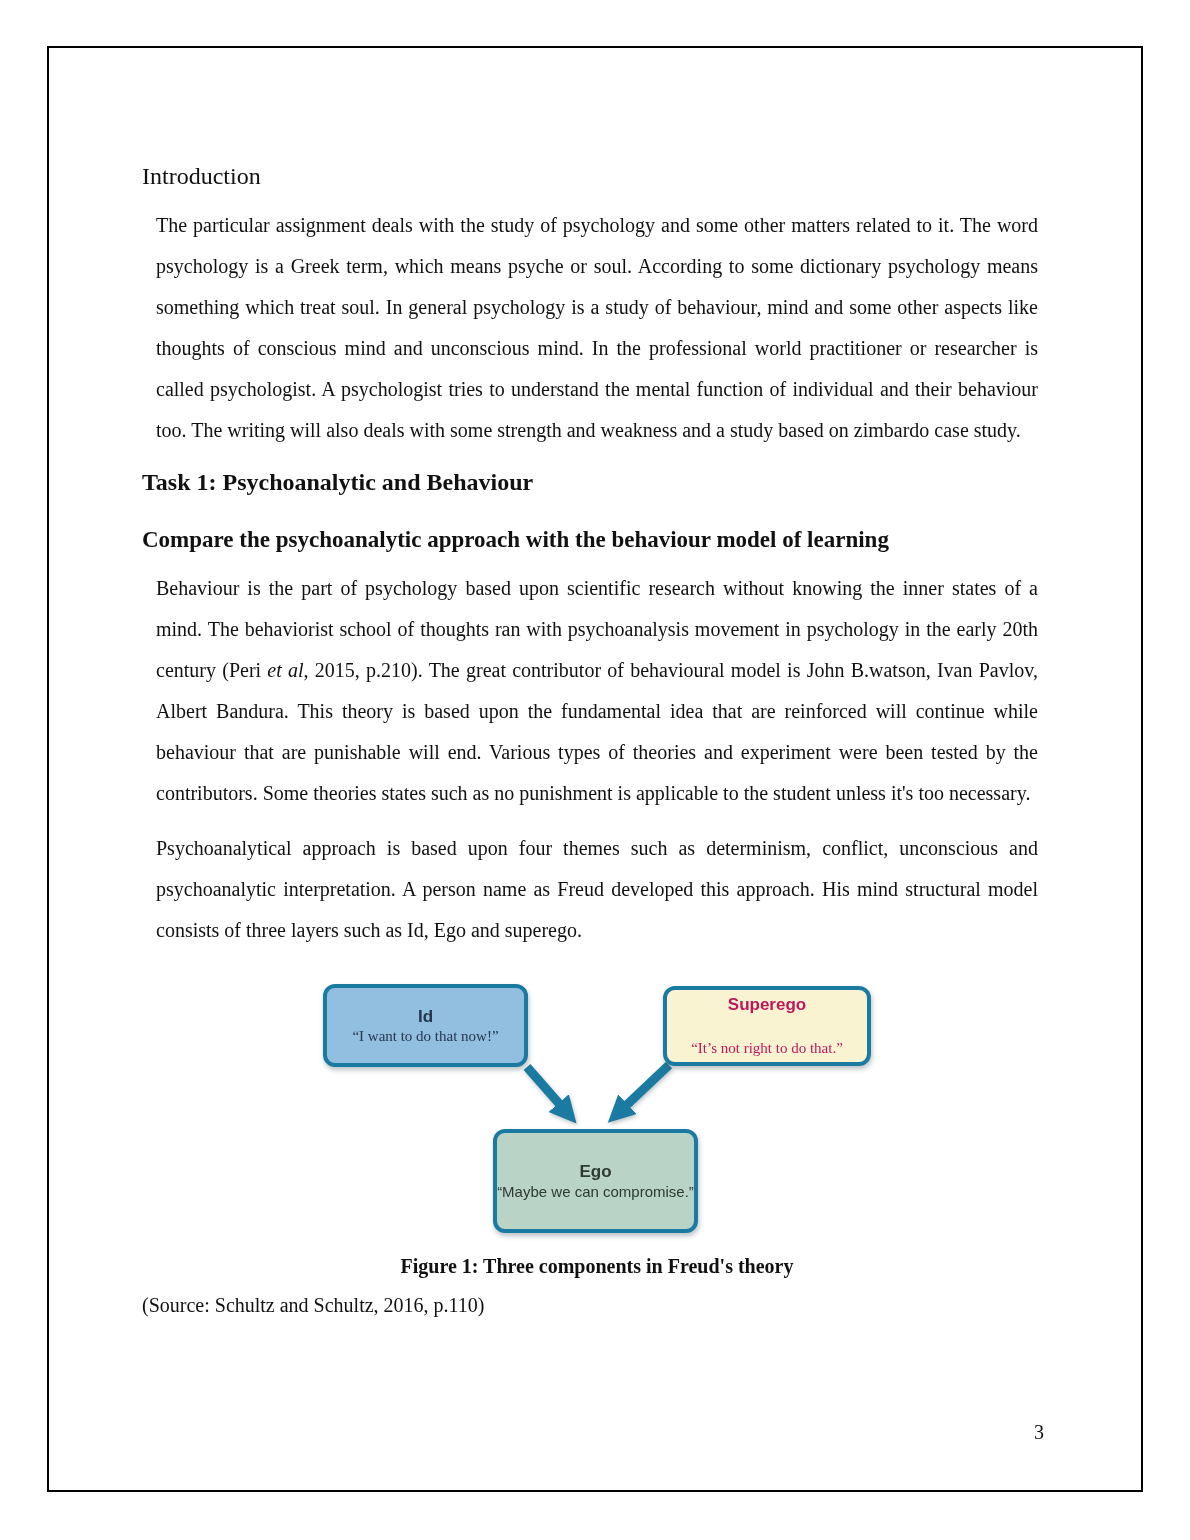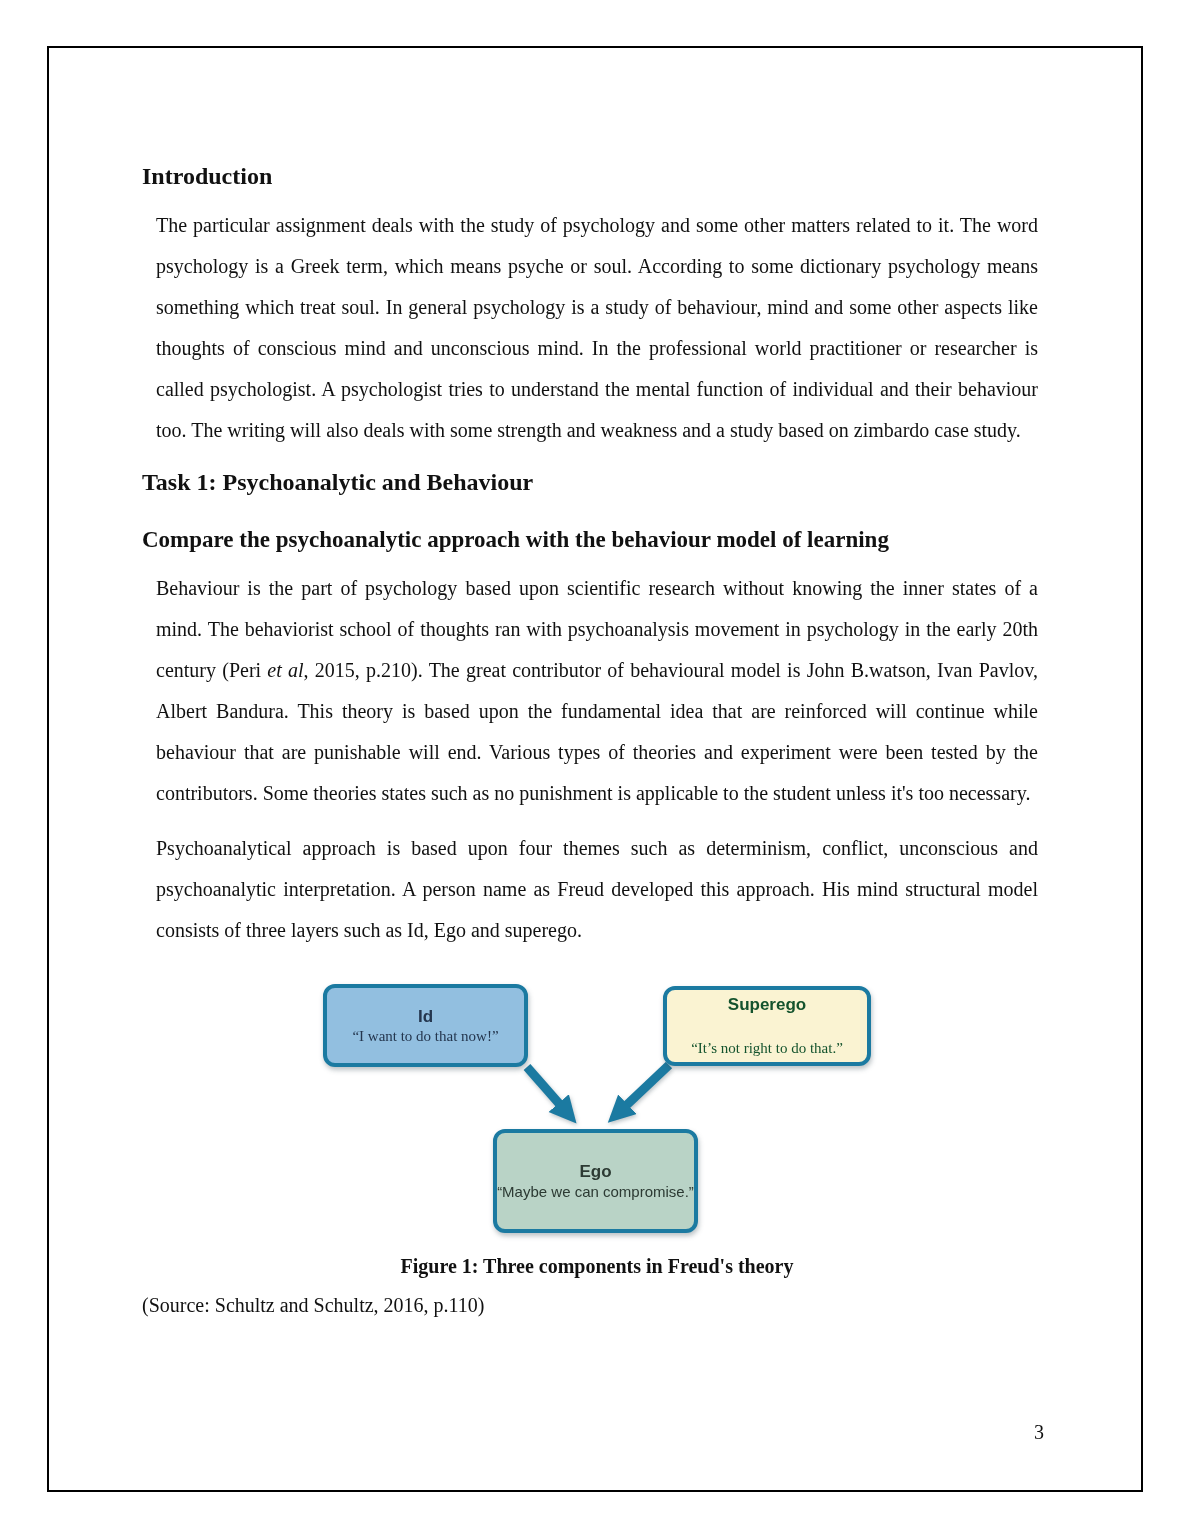--- a/index.html
+++ b/index.html
@@ -20,21 +20,21 @@
     border: 2px solid #000000;
     background: #ffffff;
   }
   .content {
     position: absolute;
     left: 93px; top: 113px;
     width: 910px;
   }
   h1.section-heading {
     font-size: 24px;
-    font-weight: bold;
+    font-weight: normal;
     margin: 0 0 10px 0;
     line-height: 30px;
   }
   h2.task-heading {
     font-size: 24px;
     font-weight: bold;
     margin: 16px 0 0 0;
     line-height: 30px;
   }
   h3.sub-heading {
@@ -136,21 +136,21 @@
           </defs>
           <line x1="225" y1="90" x2="268" y2="139" stroke-width="9" marker-end="url(#arrowhead)" style="stroke: rgb(27, 122, 161);"></line>
           <line x1="367" y1="88" x2="313" y2="139" stroke-width="9" marker-end="url(#arrowhead)" style="stroke: rgb(27, 122, 161);"></line>
         </svg>
 
         <div class="fig-box box-id" style="background: rgb(146, 191, 224); border-color: rgb(27, 122, 161); color: rgb(36, 54, 78);">
           <div class="box-title">Id</div>
           <div class="box-quote nowrap">“I want to do that now!”</div>
         </div>
 
-        <div class="fig-box box-superego" style="background: rgb(250, 243, 210); border-color: rgb(27, 122, 161); color: #14532d; gap: 24px;">
+        <div class="fig-box box-superego" style="background: rgb(250, 243, 210); border-color: rgb(27, 122, 161); color: #be185d; gap: 24px;">
           <div class="box-title">Superego</div>
           <div class="box-quote nowrap">“It’s not right to do that.”</div>
         </div>
 
         <div class="fig-box box-ego" style="background: rgb(185, 211, 198); border-color: rgb(27, 122, 161); color: rgb(44, 58, 51);">
           <div class="box-title">Ego</div>
           <div class="box-quote">“Maybe we can compromise.”</div>
         </div>
 
       </div>

